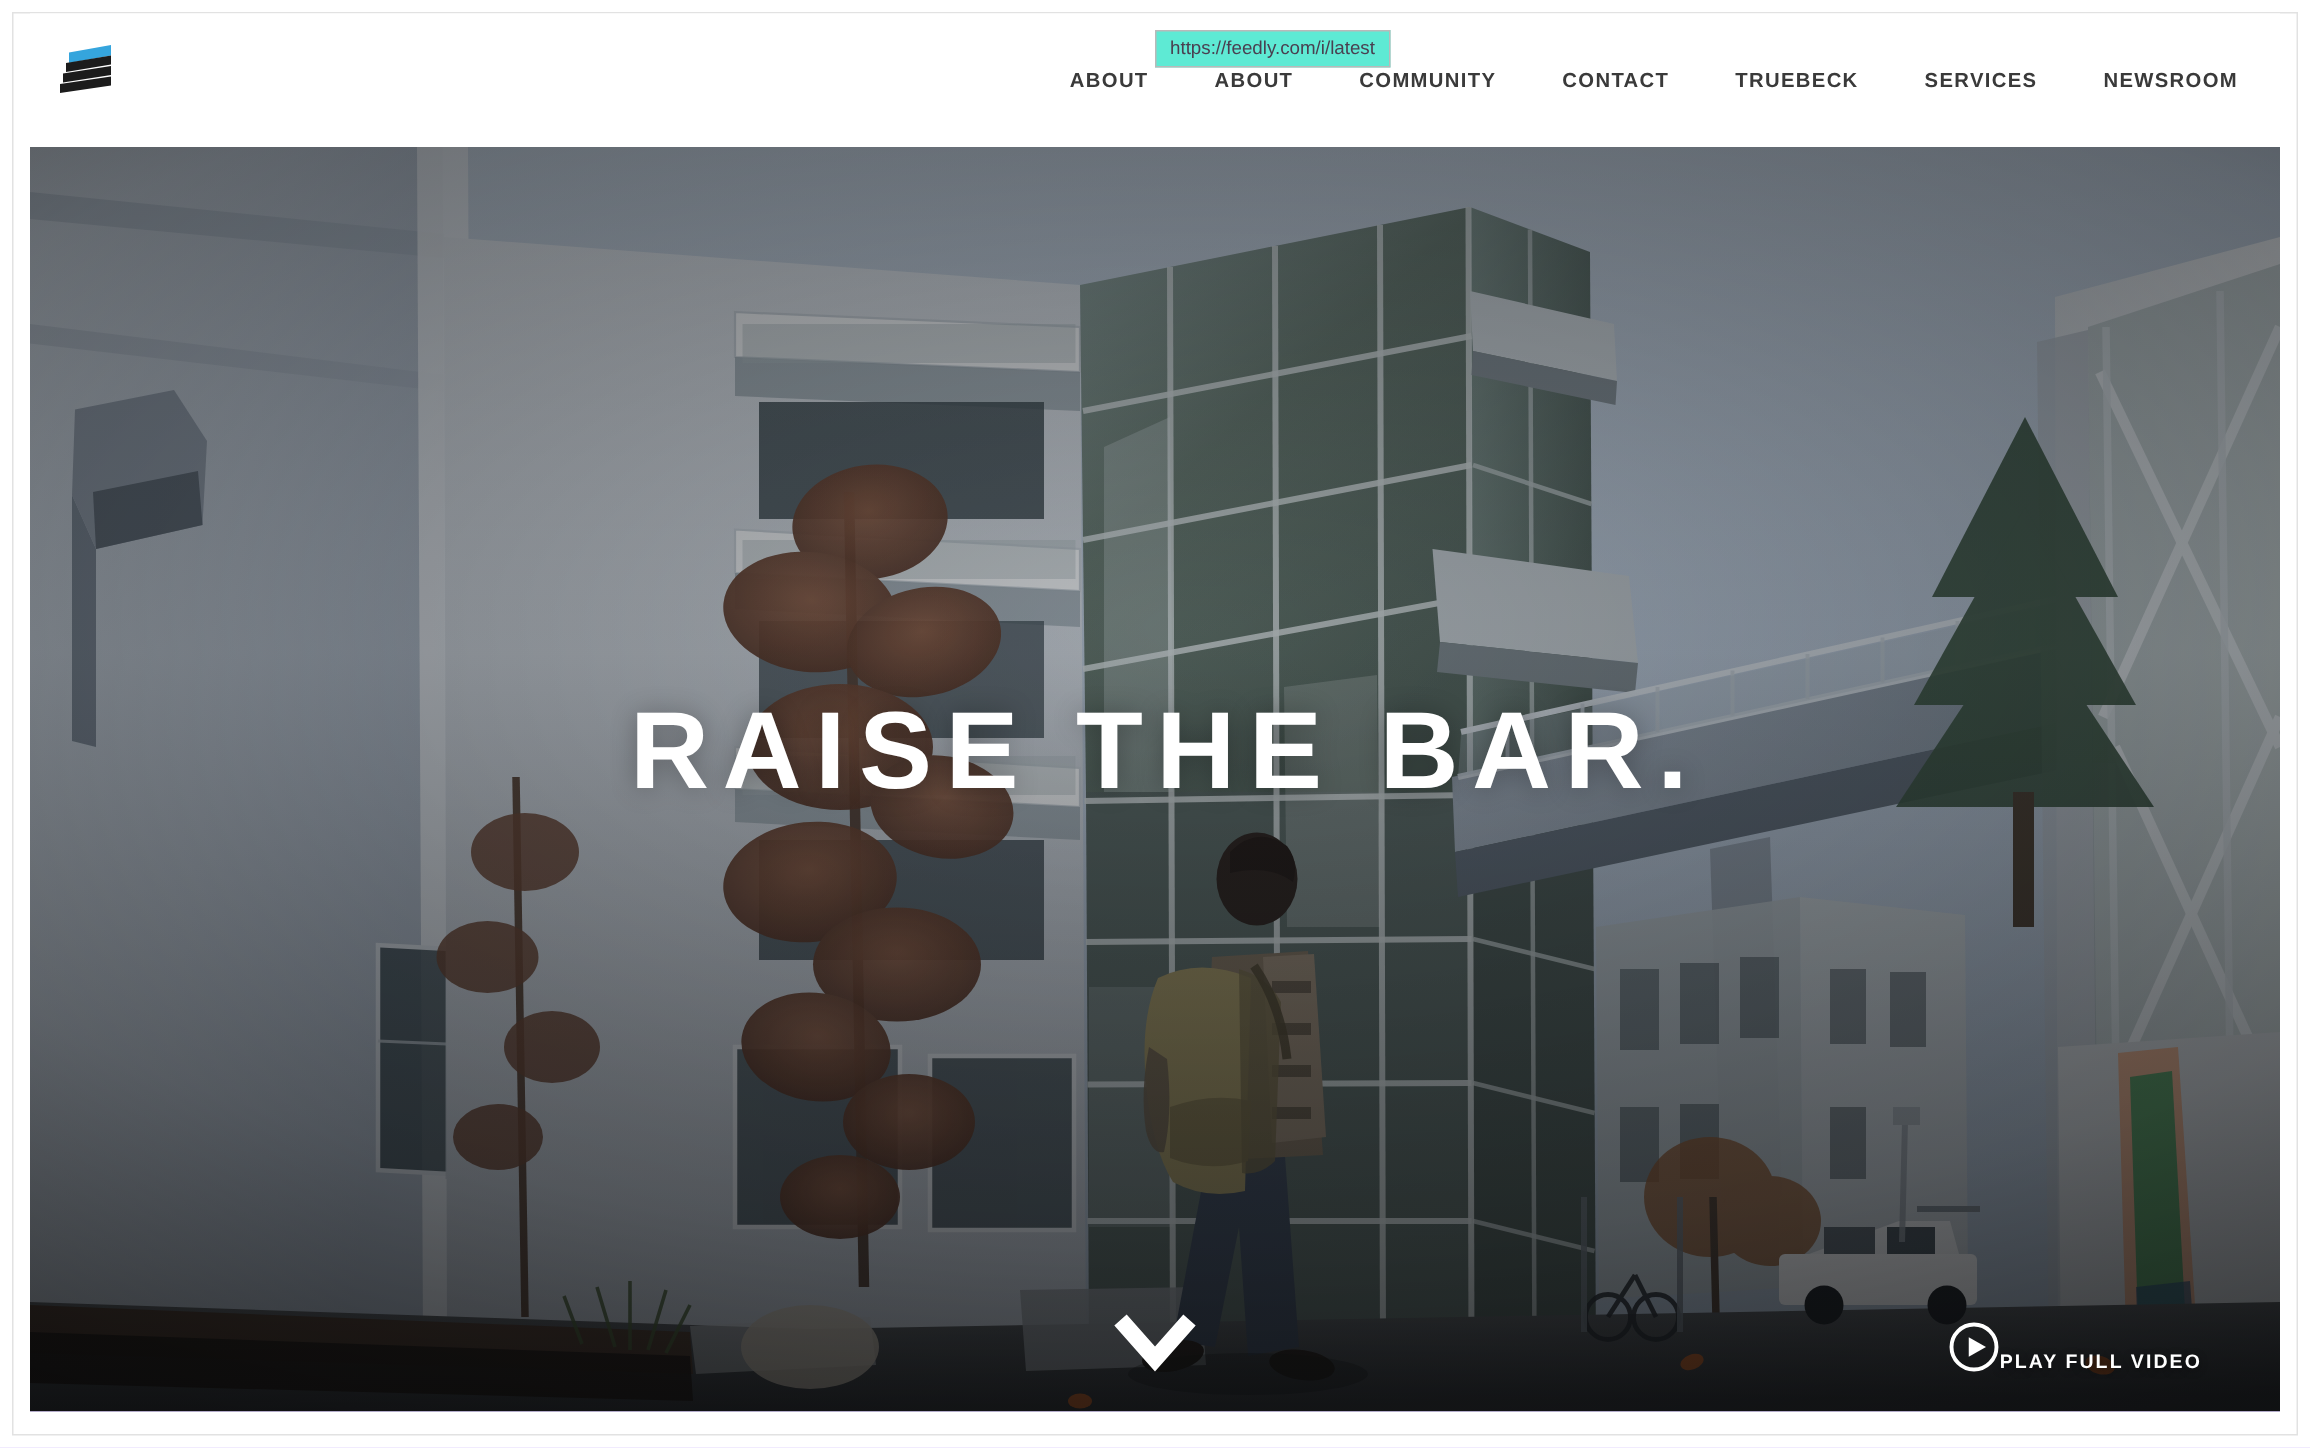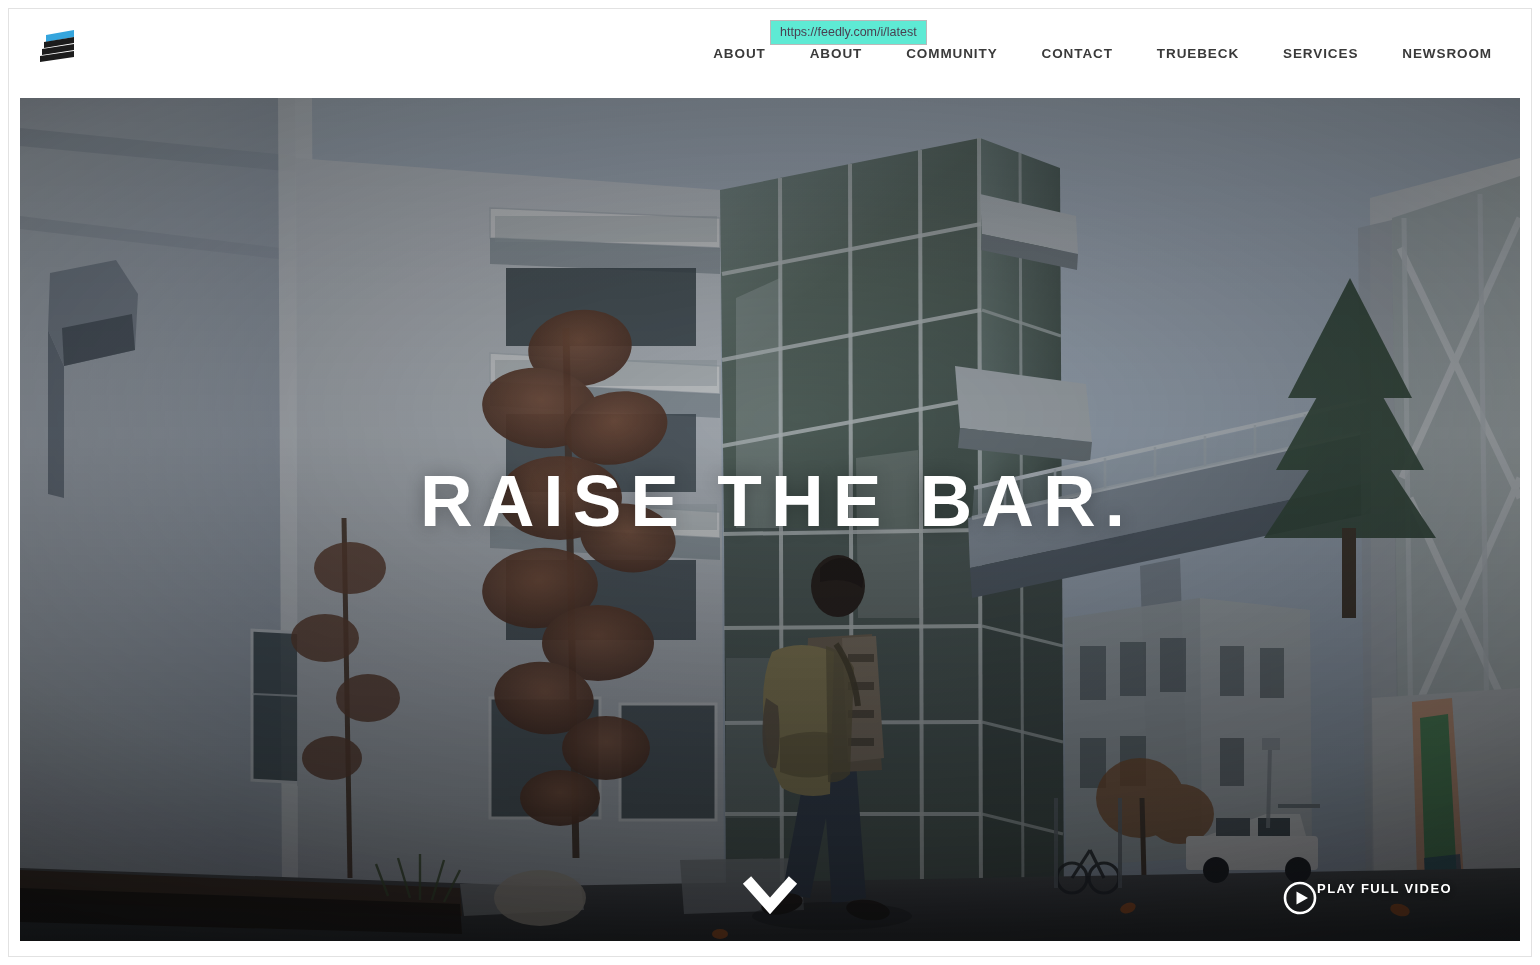--- a/index.html
+++ b/index.html
@@ -147,24 +147,24 @@
     left: 50%;
     bottom: 25px;
     transform: translateX(-50%);
     width: 58px; height: 44px;
     z-index: 25;
     cursor: pointer;
   }
 
   .play-video {
     position: absolute;
-    right: 68px;
+    right: 52px;
     bottom: 26px;
     display: flex;
-    align-items: flex-start;
+    align-items: flex-end;
     z-index: 25;
     cursor: pointer;
   }
   .play-circle { width: 34px; height: 34px; display: block; }
   .play-label {
     font-size: 13px;
     font-weight: bold;
     letter-spacing: 1.4px;
     color: #ffffff;
     text-shadow: 0 1px 6px rgba(0,0,0,0.45);

